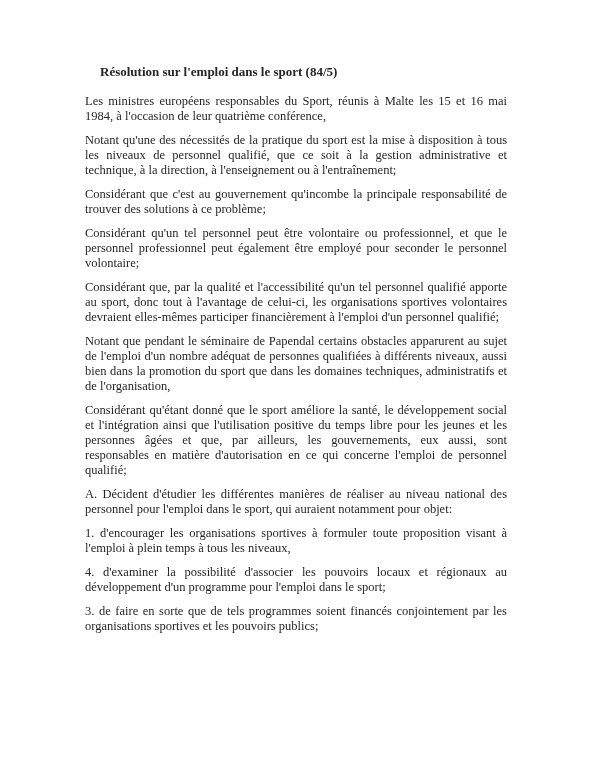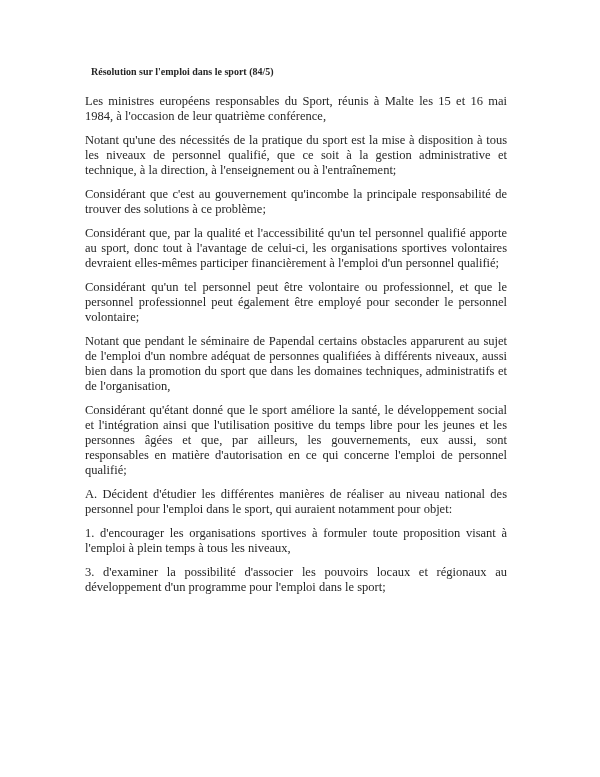--- a/index.html
+++ b/index.html
@@ -18,43 +18,44 @@
     height: 777px;
     padding: 64px 85px 0 85px;
     background: #ffffff;
     font-family: "Liberation Serif", "DejaVu Serif", serif;
     font-size: 12.5px;
     line-height: 15px;
     color: #262626;
     -webkit-font-smoothing: antialiased;
   }
   .doc-title {
-    font-size: 10px;
+    font-size: 13px;
     line-height: 15px;
     font-weight: bold;
-    margin: 0 0 15px 6px;
+    margin: 0 0 15px 15px;
     text-align: left;
   }
   .doc-paragraph {
     margin: 0 8px 9px 0;
     text-align: justify;
   }
   .doc-paragraph:last-child {
     margin-bottom: 0;
   }
 </style>
 </head>
 <body>
 
 <div class="page">
   <h1 class="doc-title">Résolution sur l'emploi dans le sport (84/5)</h1>
 
   <p class="doc-paragraph">Les ministres européens responsables du Sport, réunis à Malte les 15 et 16 mai 1984, à l'occasion de leur quatrième conférence,</p>
   <p class="doc-paragraph">Notant qu'une des nécessités de la pratique du sport est la mise à disposition à tous les niveaux de personnel qualifié, que ce soit à la gestion administrative et technique, à la direction, à l'enseignement ou à l'entraînement;</p>
   <p class="doc-paragraph">Considérant que c'est au gouvernement qu'incombe la principale responsabilité de trouver des solutions à ce problème;</p>
+  <p class="doc-paragraph">Considérant qu'un tel personnel peut être volontaire ou professionnel, et que le personnel professionnel peut également être employé pour seconder le personnel volontaire;</p>
   <p class="doc-paragraph">Considérant que, par la qualité et l'accessibilité qu'un tel personnel qualifié apporte au sport, donc tout à l'avantage de celui-ci, les organisations sportives volontaires devraient elles-mêmes participer financièrement à l'emploi d'un personnel qualifié;</p>
-  <p class="doc-paragraph">Considérant qu'un tel personnel peut être volontaire ou professionnel, et que le personnel professionnel peut également être employé pour seconder le personnel volontaire;</p>
   <p class="doc-paragraph">Notant que pendant le séminaire de Papendal certains obstacles apparurent au sujet de l'emploi d'un nombre adéquat de personnes qualifiées à différents niveaux, aussi bien dans la promotion du sport que dans les domaines techniques, administratifs et de l'organisation,</p>
   <p class="doc-paragraph">Considérant qu'étant donné que le sport améliore la santé, le développement social et l'intégration ainsi que l'utilisation positive du temps libre pour les jeunes et les personnes âgées et que, par ailleurs, les gouvernements, eux aussi, sont responsables en matière d'autorisation en ce qui concerne l'emploi de personnel qualifié;</p>
   <p class="doc-paragraph">A. Décident d'étudier les différentes manières de réaliser au niveau national des personnel pour l'emploi dans le sport, qui auraient notamment pour objet:</p>
   <p class="doc-paragraph">1. d'encourager les organisations sportives à formuler toute proposition visant à l'emploi à plein temps à tous les niveaux,</p>
-  <p class="doc-paragraph">3. d'examiner la possibilité d'associer les pouvoirs locaux et régionaux au développement d'un programme pour l'emploi dans le sport;</p>
+  <p class="doc-paragraph">4. d'examiner la possibilité d'associer les pouvoirs locaux et régionaux au développement d'un programme pour l'emploi dans le sport;</p>
+  <p class="doc-paragraph">3. de faire en sorte que de tels programmes soient financés conjointement par les organisations sportives et les pouvoirs publics;</p>
 </div>
 
 </body></html>

